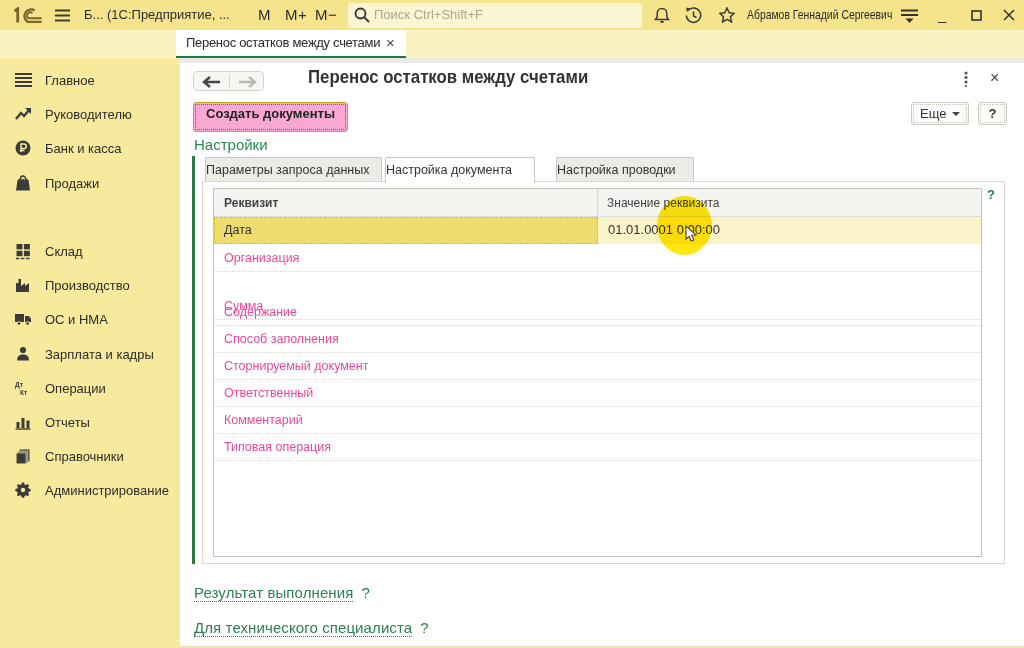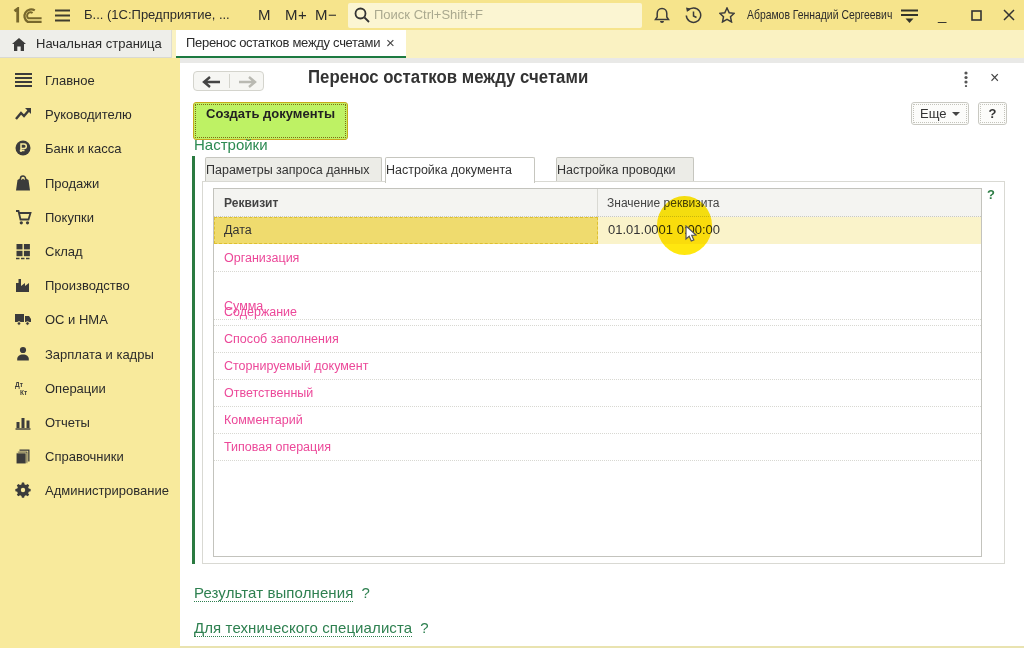--- a/index.html
+++ b/index.html
@@ -23,21 +23,21 @@
 .sitem svg{position:absolute;left:15px;top:8px;}
 .sitem span{position:absolute;left:45px;top:0;line-height:34px;font-size:13px;color:#2b2b2b;}
 
 #content{position:absolute;left:180px;top:58px;width:844px;height:590px;background:#ffffff;border-bottom:2px solid #e9e3b0;}
 #graystrip{position:absolute;left:0;top:0;width:844px;height:5px;background:#e9e9e7;}
 #navbtns{position:absolute;left:13px;top:13px;width:71px;height:20px;background:#f6f6f3;border:1px solid #d4d4cd;border-radius:4px;}
 #navbtns .sep{position:absolute;left:35px;top:2px;width:1px;height:14px;background:#d4d4cd;}
 #pagetitle{position:absolute;left:128px;top:9px;font-size:18px;font-weight:bold;color:#333;transform:scaleX(0.933);transform-origin:left center;white-space:nowrap;}
 #dots3{position:absolute;left:784px;top:13px;width:4px;height:16px;}
 #closeform{position:absolute;left:810px;top:11px;font-size:16px;color:#444;}
-#btn-create{position:absolute;left:13px;top:44px;width:155px;height:38px;background:#bef264;border:1px solid #c7a81b;border-radius:3px;font-weight:bold;font-size:13px;color:#222;text-align:center;line-height:21px;outline:1px dotted #7d6c13;outline-offset:-3px;}
+#btn-create{position:absolute;left:13px;top:44px;width:155px;height:30px;background:#f9a8d4;border:1px solid #c7a81b;border-radius:3px;font-weight:bold;font-size:13px;color:#222;text-align:center;line-height:21px;outline:1px dotted #7d6c13;outline-offset:-3px;}
 #btn-more{position:absolute;left:731px;top:44px;width:58px;height:23px;background:#fcfcfa;border:1px solid #c9c9c2;border-radius:3px;font-size:13px;color:#333;text-align:center;line-height:21px;outline:1px dotted #c3c3bb;outline-offset:-3px;}
 #btn-help{position:absolute;left:798px;top:44px;width:29px;height:23px;background:#fcfcfa;border:1px solid #c9c9c2;border-radius:3px;font-size:13px;font-weight:bold;color:#333;text-align:center;line-height:21px;outline:1px dotted #c3c3bb;outline-offset:-3px;}
 #settings{position:absolute;left:14px;top:78px;font-size:15px;color:#2c8a52;}
 #greenbar{position:absolute;left:12px;top:98px;width:3px;height:408px;background:#2a7a40;}
 #panel{position:absolute;left:22px;top:123px;width:803px;height:383px;border:1px solid #d9d9d3;background:#fff;}
 .ftab{position:absolute;top:99px;height:25px;border:1px solid #c6c6bf;border-bottom:none;background:#ecece7;font-size:12.5px;color:#333;text-align:left;border-radius:2px 2px 0 0;}
 .ftab span{display:block;line-height:24px;white-space:nowrap;}
 #ftab1{left:25px;width:177px;}
 #ftab2{left:205px;width:150px;background:#fff;height:26px;z-index:3;}
 #ftab3{left:376px;width:138px;}
@@ -108,26 +108,20 @@
   <div class="t" style="left:938px;font-size:15px;">_</div>
   <svg class="abs" style="left:971px;top:10px" width="11" height="11" viewBox="0 0 11 11">
     <rect x="1" y="1" width="9" height="9" fill="none" stroke="#333" stroke-width="1.6"></rect>
   </svg>
   <svg class="abs" style="left:1003px;top:9px" width="12" height="12" viewBox="0 0 12 12">
     <path d="M1,1 L11,11 M11,1 L1,11" stroke="#333" stroke-width="1.5"></path>
   </svg>
 </div>
 
 <div id="tabrow">
-  <div id="tab1">
-    <svg class="abs" style="left:12px;top:8px" width="14" height="13" viewBox="0 0 14 13">
-      <path d="M7,0 L14,6 L12,6 L12,13 L8.7,13 L8.7,8.5 L5.3,8.5 L5.3,13 L2,13 L2,6 L0,6 Z" fill="#3b3b3b"></path>
-    </svg>
-    <span>Начальная страница</span>
-  </div>
   <div id="tab2">
     <span>Перенос остатков между счетами</span>
     <span class="x">×</span>
   </div>
 </div>
 
 <div id="sidebar">
     <div class="sitem" style="top: 6px;">
       <svg width="17" height="17" viewBox="0 0 17 17">
         <path d="M0,2 H17 M0,6 H17 M0,10 H17 M0,14 H17" stroke="#3b3b3b" stroke-width="2"></path>
@@ -147,28 +141,20 @@
         <path d="M6,12 L6,4 L9,4 a2.3,2.3 0 0 1 0,4.6 L6,8.6 M4.8,10.5 L9.5,10.5" stroke="#f8ea9c" stroke-width="1.5" fill="none"></path>
       </svg>
       <span>Банк и касса</span>
     </div>
     <div class="sitem" style="top: 108.6px;">
       <svg width="17" height="17" viewBox="0 0 17 17">
         <path d="M2.5,5 L5,3.5 L6.5,5 L8,3.5 L9.5,5 L11,3.5 L13.5,5 L15,15.5 L1,15.5 Z" fill="#3b3b3b"></path>
         <path d="M5.5,5 L5.5,3.5 a2.5,2.5 0 0 1 5,0 L10.5,5" stroke="#3b3b3b" stroke-width="1.5" fill="none"></path>
       </svg>
       <span>Продажи</span>
-    </div>
-    <div class="sitem" style="top: 142.8px;">
-      <svg width="17" height="17" viewBox="0 0 17 17">
-        <path d="M1,2 L3.5,2 L5.5,10.5 L13.5,10.5 L15.5,4 L4,4" stroke="#3b3b3b" stroke-width="1.8" fill="none"></path>
-        <circle cx="6.3" cy="13.8" r="1.6" fill="#3b3b3b"></circle>
-        <circle cx="12.5" cy="13.8" r="1.6" fill="#3b3b3b"></circle>
-      </svg>
-      <span>Покупки</span>
     </div>
     <div class="sitem" style="top: 177px;">
       <svg width="17" height="17" viewBox="0 0 17 17">
         <rect x="1.5" y="1" width="6" height="5.4" fill="#3b3b3b"></rect>
         <rect x="8.9" y="1" width="6" height="5.4" fill="#3b3b3b"></rect>
         <rect x="1.5" y="7.8" width="6" height="5.4" fill="#3b3b3b"></rect>
         <rect x="8.9" y="7.8" width="6" height="5.4" fill="#3b3b3b"></rect>
         <path d="M1,15.5 H15.5" stroke="#3b3b3b" stroke-width="1.6" stroke-dasharray="3.5,1.5"></path>
       </svg>
       <span>Склад</span>

